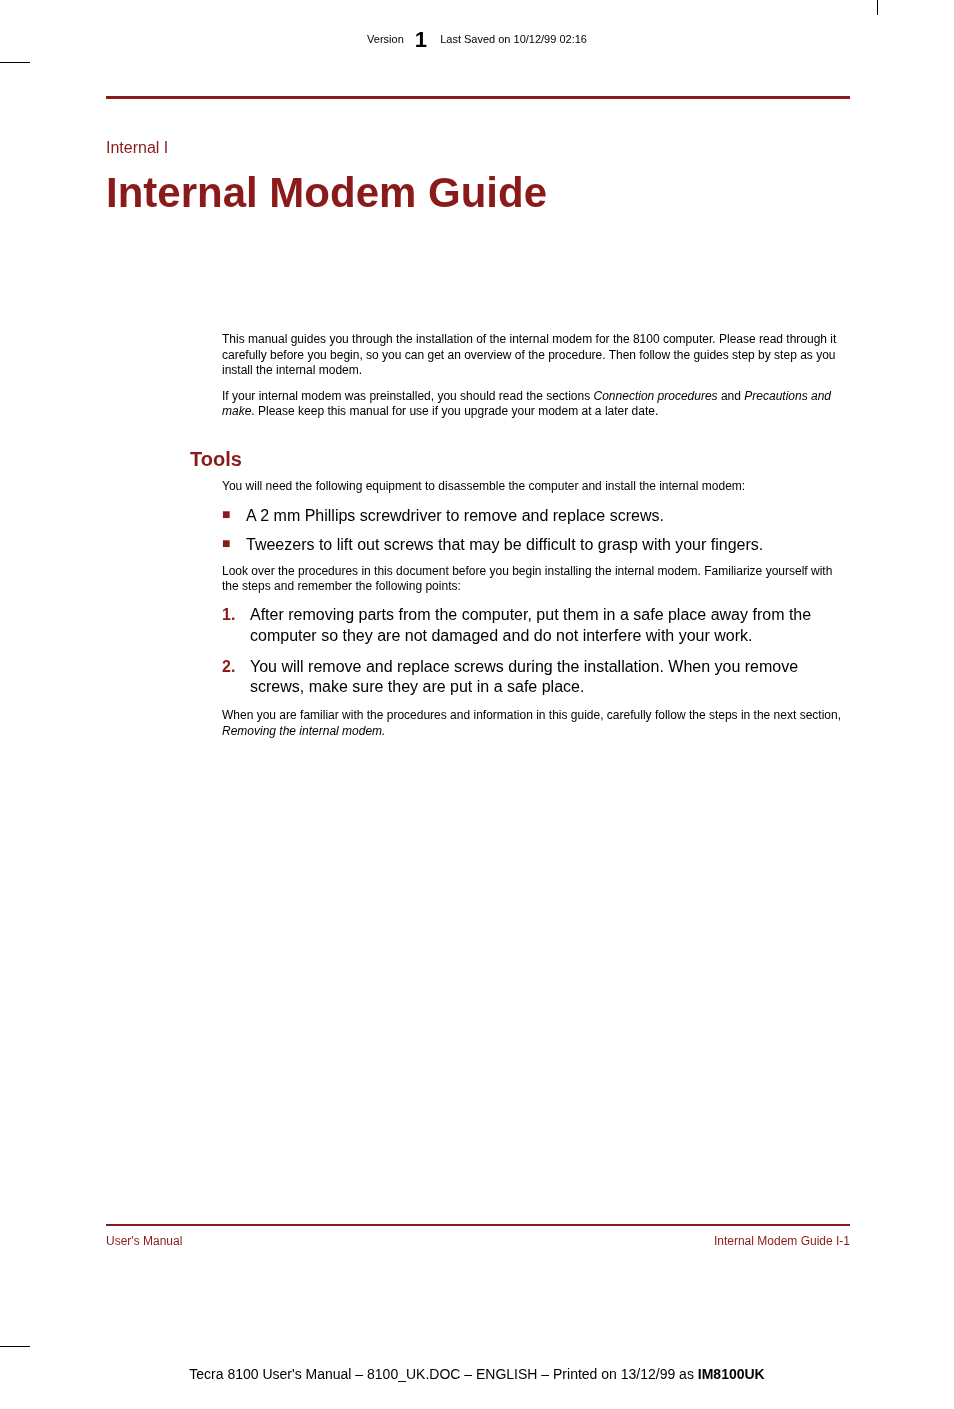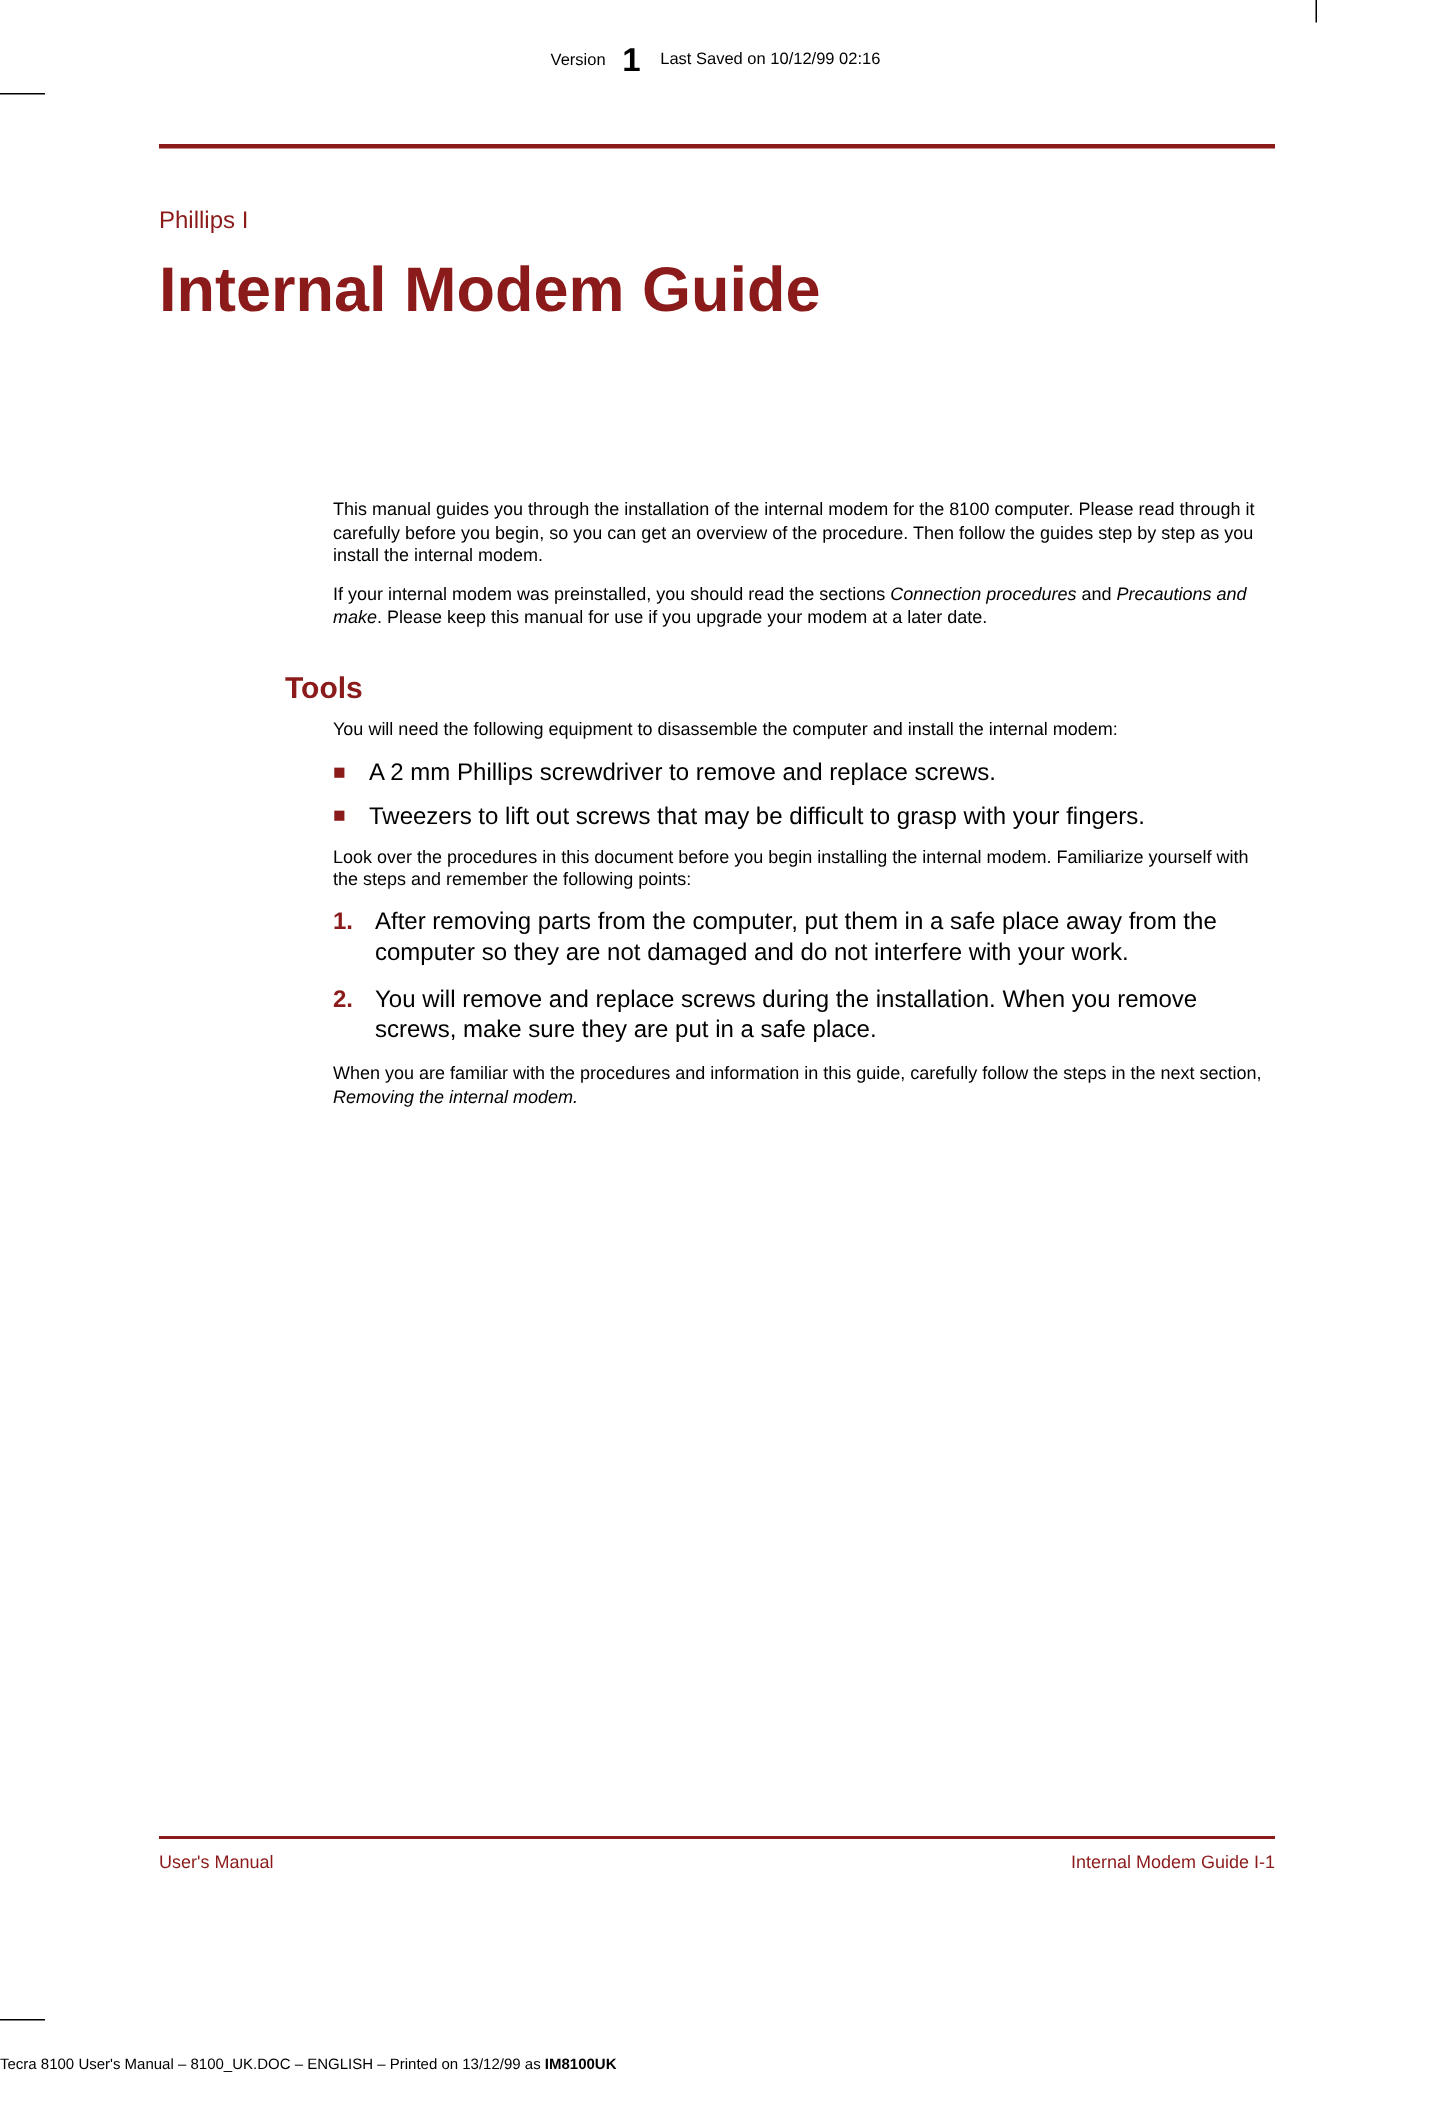--- a/index.html
+++ b/index.html
@@ -158,22 +158,22 @@
       display: flex;
       justify-content: space-between;
       color: #8B1A1A;
       font-size: 12px;
     }
     .bottom-meta {
       position: absolute;
       bottom: 27px;
       left: 0;
       width: 100%;
-      text-align: left;
-      font-size: 10px;
+      text-align: center;
+      font-size: 14px;
       color: #000;
     }
     .bottom-meta b {
       font-weight: bold;
     }
   </style>
 </head>
 <body>
 
 <div class="crop-mark-top-left"></div>
@@ -181,21 +181,21 @@
 <div class="crop-mark-bottom-left"></div>
 
 <div class="header-meta">
   <span class="version-label">Version</span>
   <span class="version-number">1</span>
   <span>Last Saved on 10/12/99 02:16</span>
 </div>
 
 <div class="page">
   <hr class="rule-top">
-  <div class="appendix-label">Phillips I</div>
+  <div class="appendix-label">Internal I</div>
   <h1 class="page-title">Internal Modem Guide</h1>
 
   <div class="body-content">
     <p>This manual guides you through the installation of the internal modem for the 8100 computer. Please read through it carefully before you begin, so you can get an overview of the procedure. Then follow the guides step by step as you install the internal modem.</p>
     <p>
       <span>If your internal modem was preinstalled, you should read the sections </span><span class="italic">Connection procedures</span><span> and </span><span class="italic">Precautions and make</span><span>. Please keep this manual for use if you upgrade your modem at a later date.</span>
     </p>
   </div>
 
   <h3 class="section-header-small">Tools</h3>

